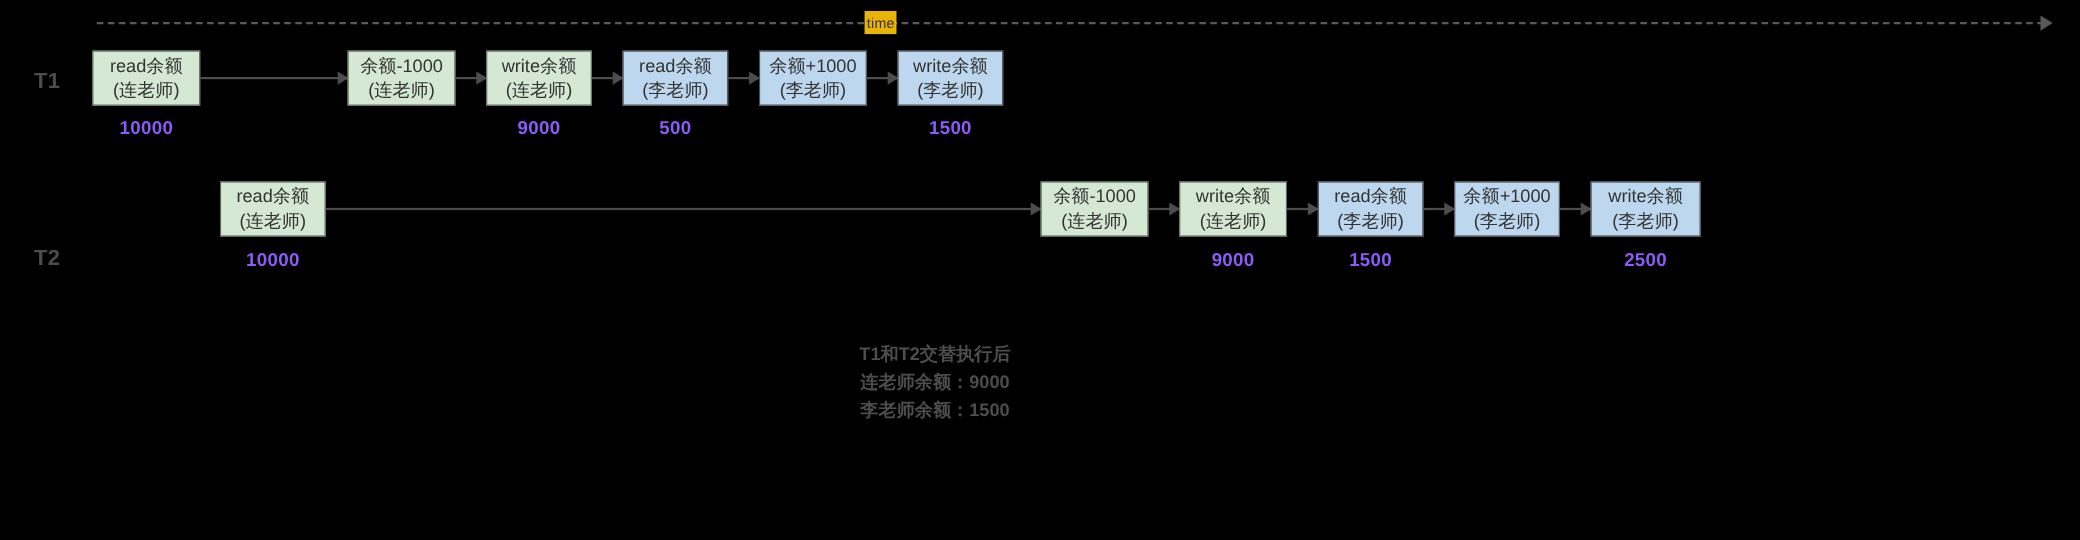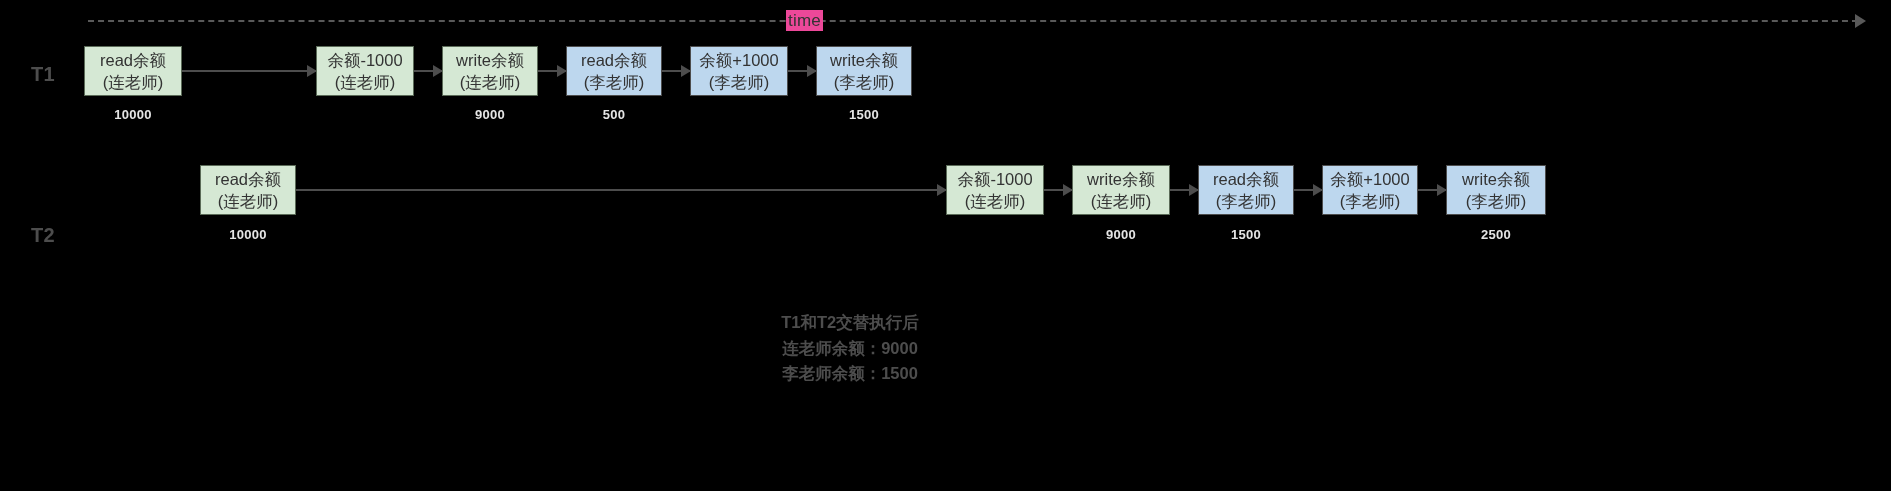--- a/index.html
+++ b/index.html
@@ -31,23 +31,23 @@
     top: 14px;
     width: 0; height: 0;
     border-left: 11px solid #595959;
     border-top: 7px solid transparent;
     border-bottom: 7px solid transparent;
   }
   .time-label {
     position: absolute;
     left: 786px;
     top: 10px;
-    background: #ec4899;
+    background: #eab308;
     color: #333333;
-    font-size: 17px;
+    font-size: 13px;
     line-height: 21px;
     padding: 0 2px;
     letter-spacing: .2px;
   }
 
   
   .lane-label {
     position: absolute;
     color: #4d4d4d;
     font-size: 20px;
@@ -88,22 +88,22 @@
     top: -5px;
     width: 0; height: 0;
     border-left: 10px solid #4d4d4d;
     border-top: 6px solid transparent;
     border-bottom: 6px solid transparent;
   }
 
   
   .val {
     position: absolute;
-    color: #e5e5e5;
-    font-size: 13px;
+    color: #8b5cf6;
+    font-size: 17px;
     font-weight: bold;
     letter-spacing: .3px;
     text-align: center;
     white-space: nowrap;
   }
 
   
   .summary {
     position: absolute;
     left: 700px;

